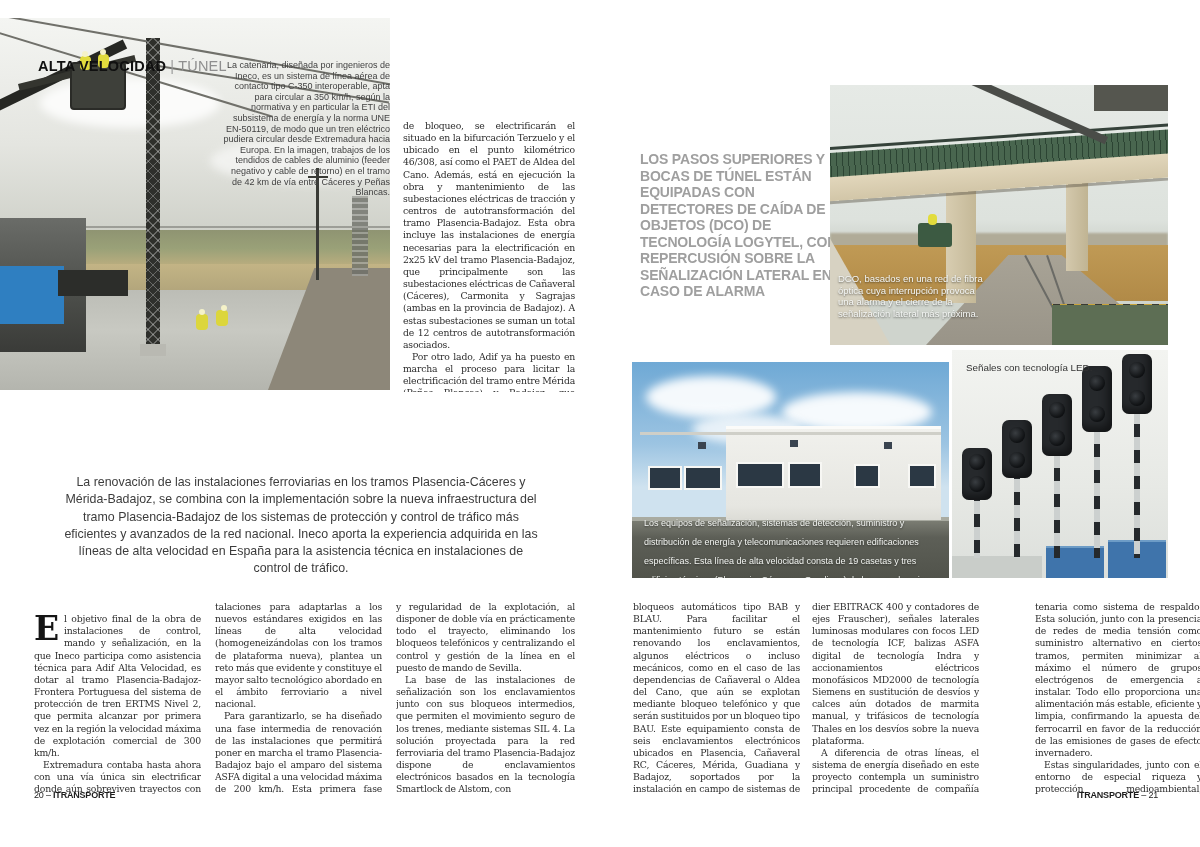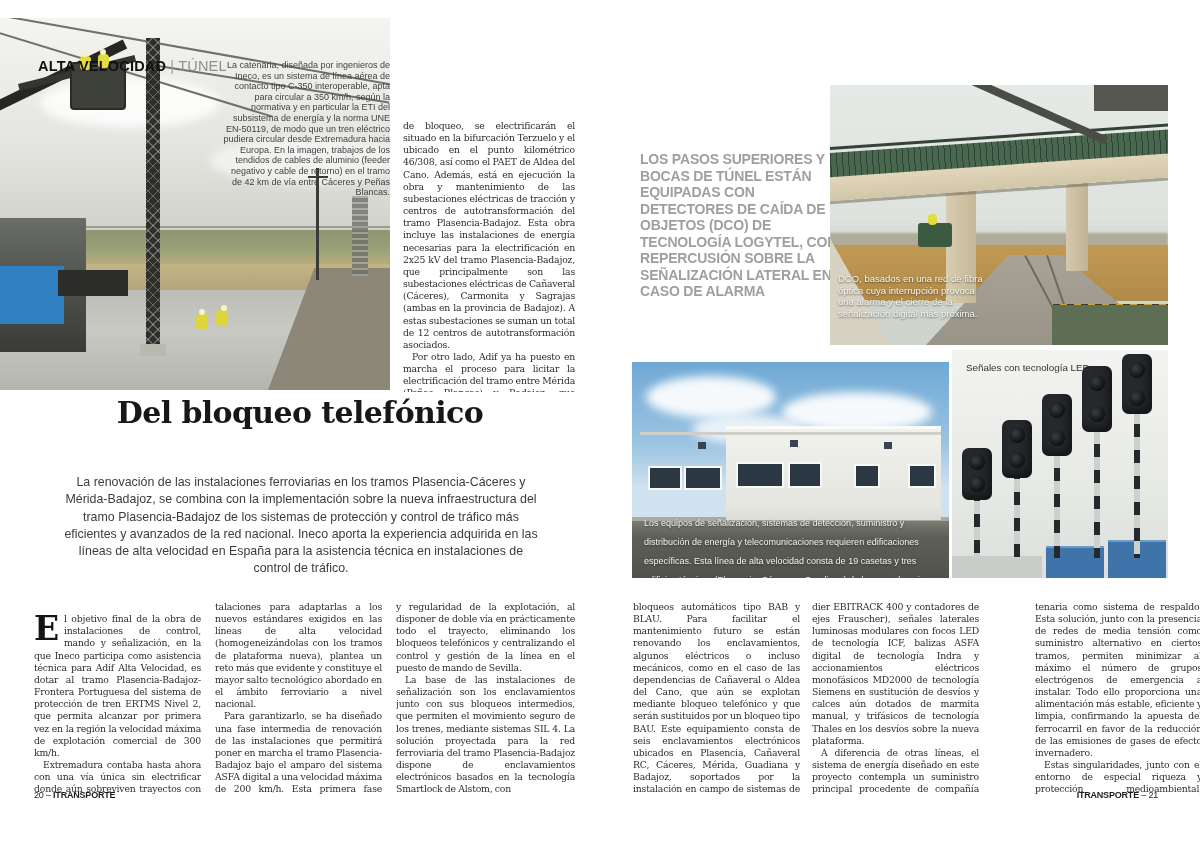--- a/index.html
+++ b/index.html
@@ -151,21 +151,21 @@
   <div class="abs kicker">
     <span class="sec">ALTA VELOCIDAD</span><span class="div">|</span><span class="reg">TÚNEL</span>
   </div>
 
   <div class="abs photo-caption">La catenaria, diseñada por ingenieros de Ineco, es un sistema de línea aérea de contacto tipo C-350 interoperable, apta para circular a 350 km/h, según la normativa y en particular la ETI del subsistema de energía y la norma UNE EN-50119, de modo que un tren eléctrico pudiera circular desde Extremadura hacia Europa. En la imagen, trabajos de los tendidos de cables de aluminio (feeder negativo y cable de retorno) en el tramo de 42 km de vía entre Cáceres y Peñas Blancas.</div>
 
   <div class="abs serifcol col3top">de bloqueo, se electrificarán el situado en la bifurcación Terzuelo y el ubicado en el punto kilométrico 46/308, así como el PAET de Aldea del Cano. Además, está en ejecución la obra y mantenimiento de las subestaciones eléctricas de tracción y centros de autotransformación del tramo Plasencia-Badajoz. Esta obra incluye las instalaciones de energía necesarias para la electrificación en 2x25 kV del tramo Plasencia-Badajoz, que principalmente son las subestaciones eléctricas de Cañaveral (Cáceres), Carmonita y Sagrajas (ambas en la provincia de Badajoz). A estas subestaciones se suman un total de 12 centros de autotransformación asociados.
  Por otro lado, Adif ya ha puesto en marcha el proceso para licitar la electrificación del tramo entre Mérida (Peñas Blancas) y Badajoz, que requiere de aprobación técnica una vez que haya pasado la tramitación ambiental. ■</div>
 
   <h1 class="abs title">
-    <span>Del bloqueo telefónico</span><br>
+    <br>
   </h1>
 
   <p class="abs standfirst">La renovación de las instalaciones ferroviarias en los tramos Plasencia-Cáceres y Mérida-Badajoz, se combina con la implementación sobre la nueva infraestructura del tramo Plasencia-Badajoz de los sistemas de protección y control de tráfico más eficientes y avanzados de la red nacional. Ineco aporta la experiencia adquirida en las líneas de alta velocidad en España para la asistencia técnica en instalaciones de control de tráfico.</p>
 
 
   <div class="abs serifcol bcol c1">
     <span class="dropcap">E</span><span>l objetivo final de la obra de instalaciones de control, mando y señalización, en la que Ineco participa como asistencia técnica para Adif Alta Velocidad, es dotar al tramo Plasencia-Badajoz-Frontera Portuguesa del sistema de protección de tren ERTMS Nivel 2, que permita alcanzar por primera vez en la región la velocidad máxima de explotación comercial de 300 km/h.
  Extremadura contaba hasta ahora con una vía única sin electrificar donde aún sobreviven trayectos con bloqueo telefónico y enclavamientos mecánicos, por lo que la modernización de las ins-</span>
   </div>
   <div class="abs serifcol bcol c2">talaciones para adaptarlas a los nuevos estándares exigidos en las líneas de alta velocidad (homogeneizándolas con los tramos de plataforma nueva), plantea un reto más que evidente y constituye el mayor salto tecnológico abordado en el ámbito ferroviario a nivel nacional.
@@ -194,21 +194,21 @@
     <div class="abs dco-fence"></div>
     <div class="abs dco-rail-top"></div>
     <div class="abs dco-truck"></div>
     <div class="abs dco-boom"></div>
     <div class="abs dco-boom2"></div>
     <div class="abs dco-basket">
       <div class="abs mp-worker-dot" style="left:10px;top:-9px;width:9px;height:11px;"></div>
     </div>
     <div class="abs dco-machine-stripe"></div>
     <div class="abs dco-machine"></div>
-    <div class="abs dco-caption">DCO, basados en una red de fibra óptica cuya interrupción provoca una alarma y el cierre de la señalización digital más próxima.</div>
+    <div class="abs dco-caption">DCO, basados en una red de fibra óptica cuya interrupción provoca una alarma y el cierre de la señalización lateral más próxima.</div>
   </div>
 
   <div class="abs photo-building">
     <div class="abs bld-cloud" style="left:14px;top:14px;width:130px;height:42px;"></div>
     <div class="abs bld-cloud" style="left:150px;top:30px;width:150px;height:40px;"></div>
     <div class="abs bld-cloud" style="left:60px;top:52px;width:110px;height:30px;opacity:.85;"></div>
     <div class="abs bld-ground"></div>
     <div class="abs bld-curb"></div>
     <div class="abs bld-left"></div>
     <div class="abs bld-right"></div>

